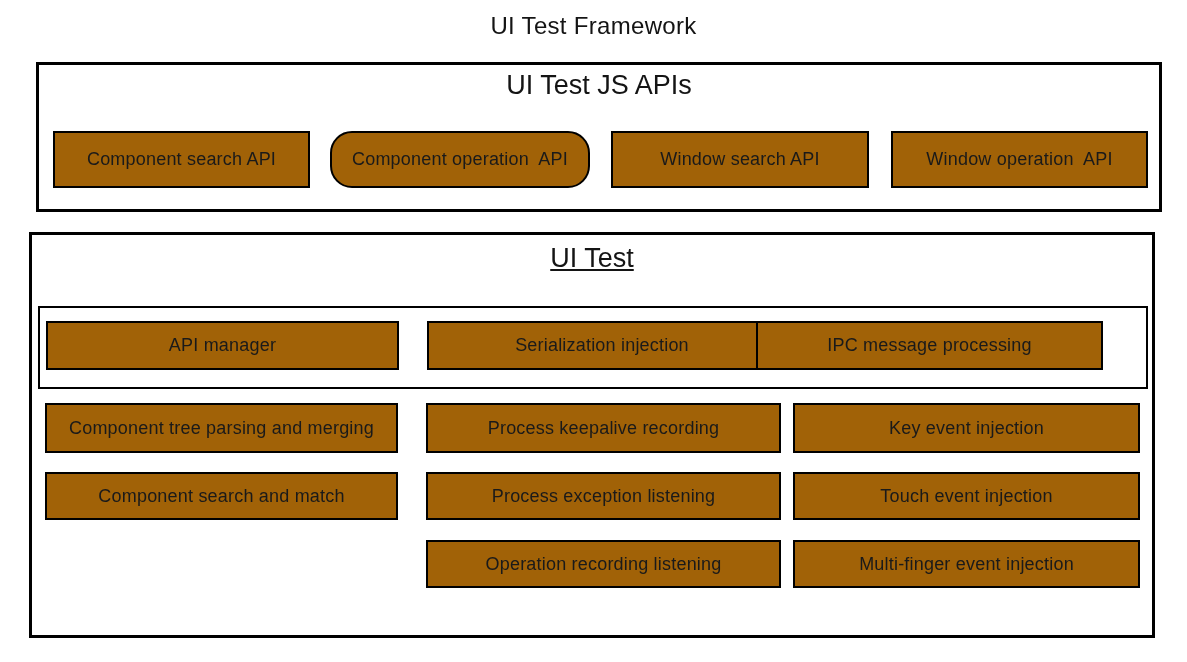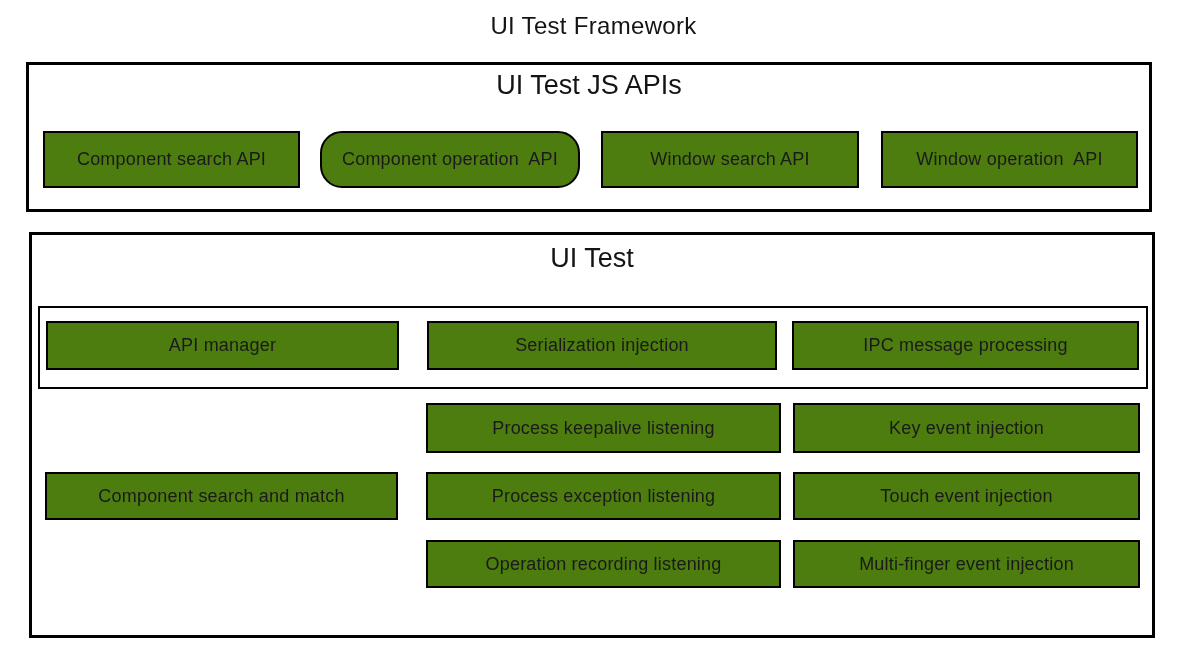--- a/index.html
+++ b/index.html
@@ -22,36 +22,36 @@
     font-weight: 500;
     letter-spacing: 0.3px;
     color: #141414;
   }
   .container {
     position: absolute;
     border: 3px solid #000000;
     box-sizing: border-box;
     background: #ffffff;
   }
-  #jsapis-container { left: 26px; top: 62px; width: 1126px; height: 150px; }
+  #jsapis-container { left: 36px; top: 62px; width: 1126px; height: 150px; }
   #uitest-container { left: 29px; top: 232px; width: 1126px; height: 406px; }
   .section-label {
     width: 100%;
     text-align: center;
     font-size: 27px;
     font-weight: 500;
     color: #141414;
   }
   #jsapis-container .section-label { margin-top: 5px; }
-  #uitest-container .section-label { margin-top: 8px; }
+  #uitest-container .section-label { margin-top: 8px; text-decoration: underline; }
   .box {
     position: absolute;
     border: 2.5px solid #000000;
     box-sizing: border-box;
-    background: #4d7c0f;
+    background: #a16207;
     display: flex;
     align-items: center;
     justify-content: center;
     font-size: 18px;
     letter-spacing: 0.2px;
     color: #1a1a1a;
     white-space: pre;
     text-align: center;
   }
   
@@ -62,21 +62,21 @@
   
   #core-wrapper {
     position: absolute;
     left: 6px; top: 71px; width: 1110px; height: 83px;
     border: 2.5px solid #000000;
     box-sizing: border-box;
     background: #ffffff;
   }
   #core-box-0 { left: 6px;   top: 13px; width: 353px; height: 49px; }
   #core-box-1 { left: 387px; top: 13px; width: 350px; height: 49px; }
-  #core-box-2 { left: 752px; top: 13px; width: 347px; height: 49px; }
+  #core-box-2 { left: 716px; top: 13px; width: 347px; height: 49px; }
   
   .col-0 { left: 13px;  width: 353px; }
   .col-1 { left: 394px; width: 355px; }
   .col-2 { left: 761px; width: 347px; }
   .row-0 { top: 168px; height: 50px; }
   .row-1 { top: 237px; height: 48px; }
   .row-2 { top: 305px; height: 48px; }
 </style>
 </head>
 <body>
@@ -95,21 +95,22 @@
 
   <div class="container" id="uitest-container">
     <div class="section-label">UI Test</div>
 
     <div id="core-wrapper">
       <div class="box" id="core-box-0">API manager</div>
       <div class="box" id="core-box-1">Serialization injection</div>
       <div class="box" id="core-box-2">IPC message processing</div>
     </div>
 
-    <div class="box col-1 row-0">Process keepalive listening</div>
+    <div class="box col-0 row-0">Component tree parsing and merging</div>
+    <div class="box col-1 row-0">Process keepalive recording</div>
     <div class="box col-2 row-0">Key event injection</div>
 
     <div class="box col-0 row-1">Component search and match</div>
     <div class="box col-1 row-1">Process exception listening</div>
     <div class="box col-2 row-1">Touch event injection</div>
 
     <div class="box col-1 row-2">Operation recording listening</div>
     <div class="box col-2 row-2">Multi-finger event injection</div>
   </div>
 

